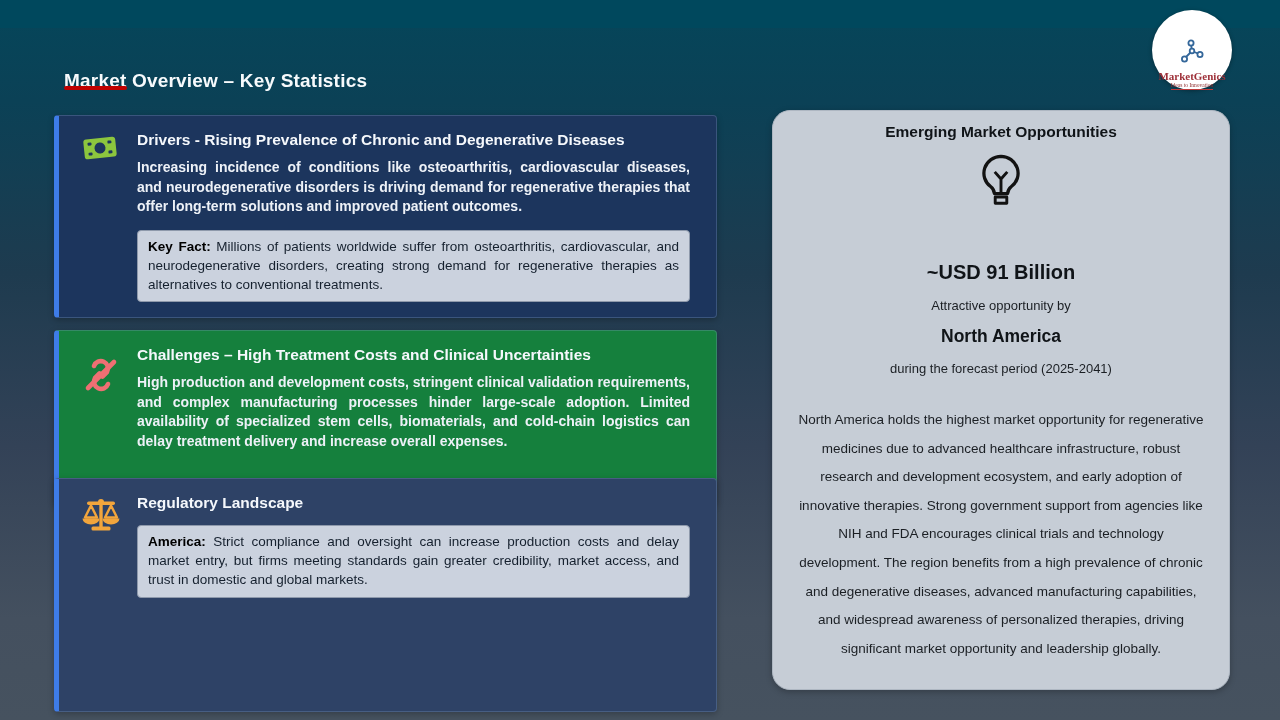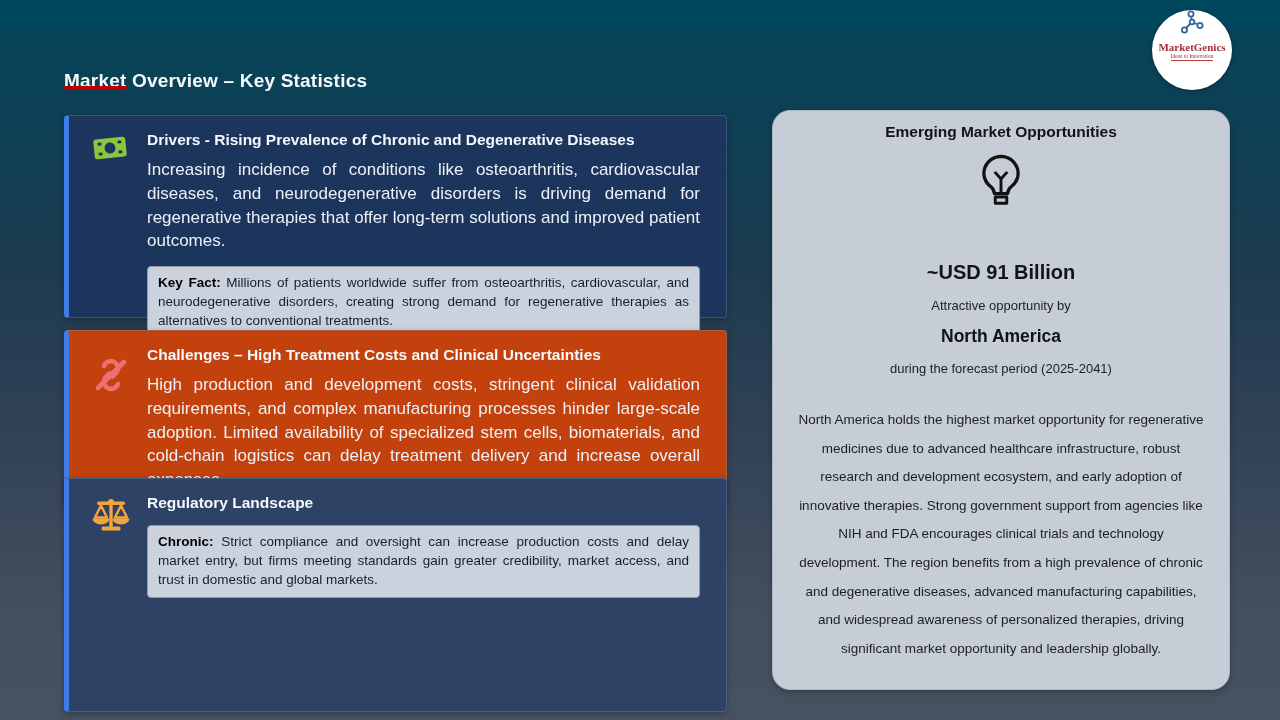--- a/index.html
+++ b/index.html
@@ -13,43 +13,43 @@
 
   .slide-title {
     position:absolute; left:64px; top:42px;
     color:#F7FAFC; font-size:19px; font-weight:bold; letter-spacing:.2px;margin-top:28px;
   }
   .title-underline { position:absolute; left:64px; top:86px; width:63px; height:4px; border-radius:2px; }
 
   .logo {
     position:absolute; left:1152px; top:10px; width:80px; height:80px;
     background:#FFFFFF; border-radius:50%;
-    display:flex; flex-direction:column; align-items:center; justify-content:flex-start;
+    display:flex; flex-direction:column; align-items:center; justify-content:flex-end;
     box-shadow:0 1px 4px rgba(0,0,0,.35);
   }
   .logo-name { font-family:"Liberation Serif", serif; font-weight:bold; font-size:11px; color:#9E3039; margin-top:1px; }
   .logo-tagline { font-family:"Liberation Serif", serif; font-size:5.5px; color:#8C2B2B; border-bottom:1px solid #C03A3A; padding-bottom:1px; }
 
   .card {
-    position:absolute; left:64px; width:663px;
+    position:absolute; left:54px; width:663px;
     border-radius:4px;
     border:1px solid rgba(130,160,200,.30);
     border-left:5px solid #3E7CE8;
     box-shadow:0 2px 6px rgba(0,0,0,.25);
   }
   .card1 { top:115px; height:203px; background:#1C355D; }
-  .card2 { top:330px; height:175px; background:#c2410c; }
+  .card2 { top:330px; height:175px; background:#15803d; }
   .card3 { top:478px; height:234px; background:#2E4266; }
   .card-icon { position:absolute; left:22px; }
   .card1 .card-icon { top:16px; }
   .card2 .card-icon { top:24px; }
   .card3 .card-icon { top:18px; }
   .card-content { margin:15px 26px 0 78px; }
   .card-title { color:#F5F8FC; font-size:15.5px; font-weight:bold; margin-bottom:9px; }
-  .card-body  { color:#EDF1F7; font-size:17px; line-height:1.4; text-align:justify; }
+  .card-body  { color:#EDF1F7; font-size:14px; line-height:1.4; text-align:justify;font-weight:bold; }
   .callout {
     margin-top:13px; background:#CBD2DE; border:1.5px solid #8E99AB; border-radius:4px;
     padding:7px 10px; color:#15202E; font-size:13.5px; line-height:1.4; text-align:justify;
   }
   .co-label { font-weight:bold; color:#000000; }
 
   .panel {
     position:absolute; left:772px; top:110px; width:458px; height:580px;
     background:#C6CDD6; border-radius:18px; border:1px solid #AEB7C2;
     display:flex; flex-direction:column; align-items:center; text-align:center;
@@ -140,21 +140,21 @@
       </g>
       <g fill="none" stroke="#F2A53C" stroke-width="2.4" stroke-linejoin="round">
         <path d="M10 8.5 L4 20.5 H16 Z"></path>
         <path d="M30 8.5 L24 20.5 H36 Z"></path>
       </g>
     </svg>
   </span>
   <div class="card-content">
     <div class="card-title">Regulatory Landscape</div>
     <div class="callout">
-      <span class="co-label">Chronic:</span>
+      <span class="co-label">America:</span>
       <span>Strict compliance and oversight can increase production costs and delay market entry, but firms meeting standards gain greater credibility, market access, and trust in domestic and global markets.</span>
     </div>
   </div>
 </section>
 
 <aside class="panel">
   <div class="panel-title">Emerging Market Opportunities</div>
   <span class="panel-bulb">
     <svg width="48" height="56" viewBox="0 0 48 58" fill="none" stroke="#121212" stroke-width="3.4" stroke-linejoin="round">
       <path d="M24 3.5 a18 17.5 0 0 1 10.5 31.5 c-2.3 1.8-3.4 3.6-3.7 7 H17.2 c-.3-3.4-1.4-5.2-3.7-7 A18 17.5 0 0 1 24 3.5 Z"></path>

